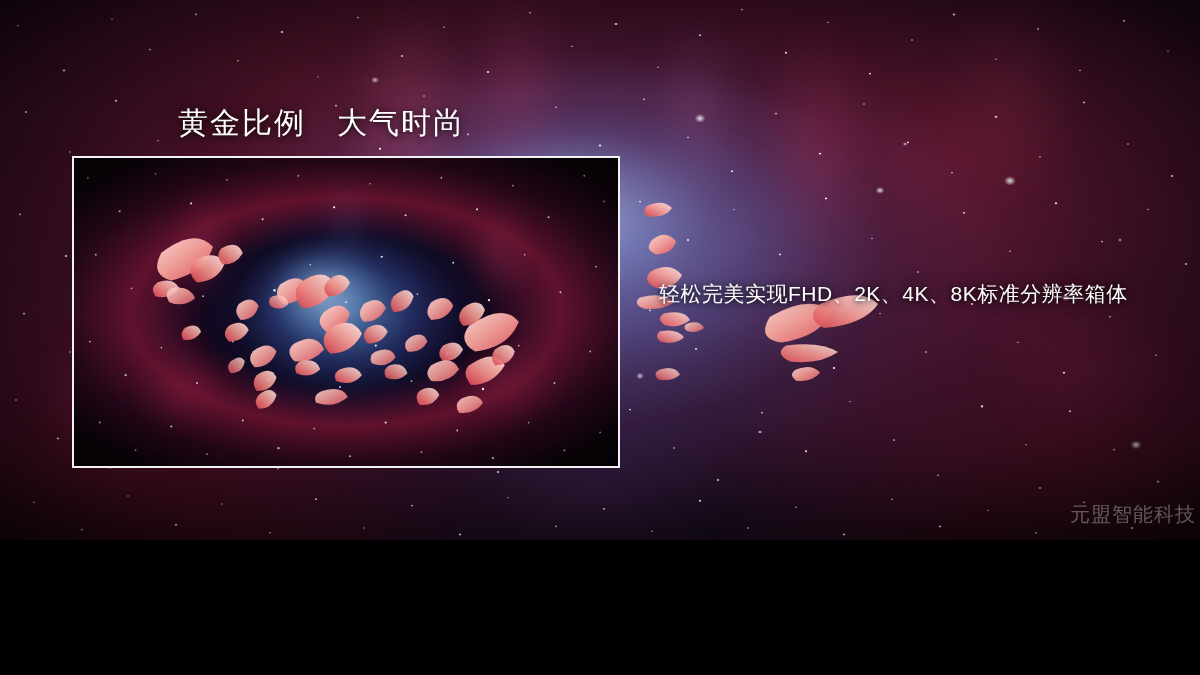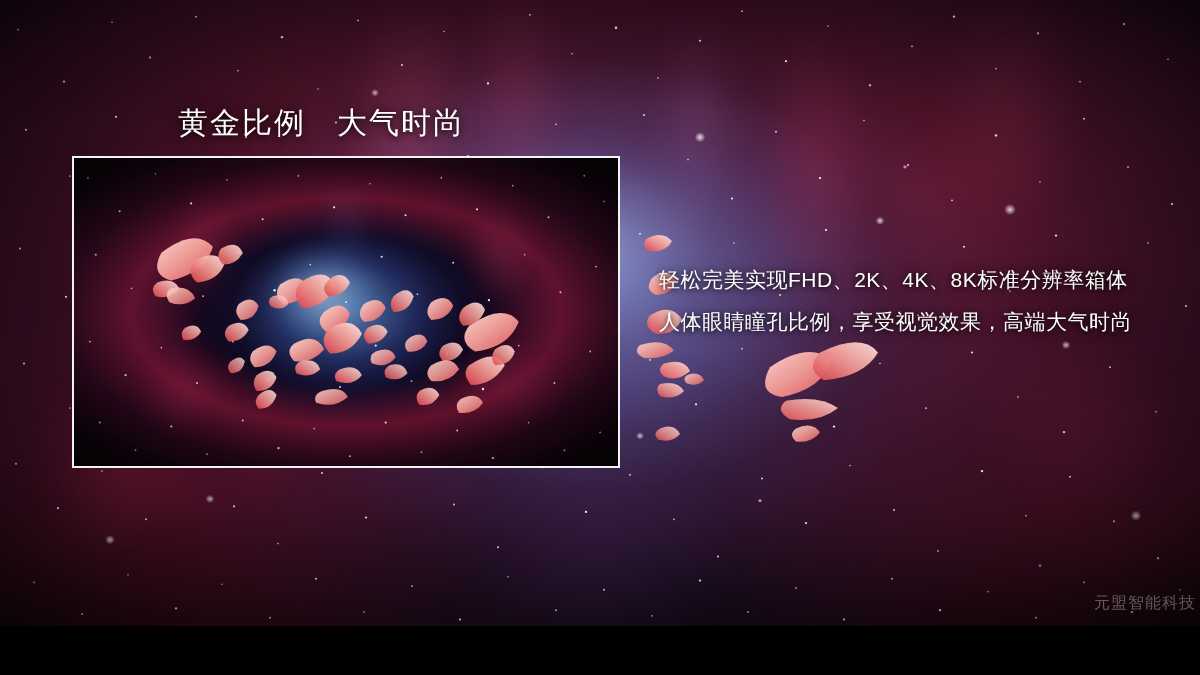--- a/index.html
+++ b/index.html
@@ -2,21 +2,21 @@
 <html><head>
 <meta charset="utf-8">
 <title>黄金比例 大气时尚</title>
 <style>
   html,body{margin:0;padding:0;background:#000;}
   body{
     font-family:"Liberation Sans","DejaVu Sans",sans-serif;
   }
   #slide{
     position:relative;
-    width:1200px;height:626px;
+    width:1200px;height:540px;
     overflow:hidden;
     background:#4c1d95;
   }
 
   
   .bg-layer{position:absolute;inset:0;}
 
   .bg-base{
     background:
       radial-gradient(ellipse 42% 58% at 49% 44%, rgba(150,170,230,0.55) 0%, rgba(90,110,190,0.34) 34%, rgba(40,45,90,0.14) 60%, rgba(0,0,0,0) 78%),
@@ -106,35 +106,35 @@
     position:absolute;
     left:178px;top:103px;
     font-size:30px;
     letter-spacing:2px;
     color:#fff;
     white-space:pre;
     text-shadow:0 1px 6px rgba(0,0,0,.75), 0 0 18px rgba(0,0,0,.5);
   }
   #body-text{
     position:absolute;
-    left:659px;top:259px;
+    left:659px;top:273px;
     width:500px;
   }
   .bline{
     font-size:21px;
     line-height:42px;
     color:#fff;
     letter-spacing:.5px;
     white-space:pre;
     text-shadow:0 1px 5px rgba(0,0,0,.8), 0 0 14px rgba(0,0,0,.55);
   }
   #watermark{
     position:absolute;
     right:4px;bottom:12px;
-    font-size:16px;
+    font-size:20px;
     letter-spacing:1px;
     color:rgba(205,200,205,0.42);
     white-space:pre;
   }
 </style>
 </head>
 <body>
 
 <div id="slide">
 
@@ -500,18 +500,17 @@
           <path d="M158,206 q10,-8 14,0 q-2,12 -14,12 q-6,-6 0,-12 Z" fill="url(#fp3)" opacity=".8"></path>
         </g>
       </svg>
     </div>
   </div>
 
   <div id="title">黄金比例   大气时尚</div>
 
   <div id="body-text">
     <div class="bline">轻松完美实现FHD、2K、4K、8K标准分辨率箱体</div>
-    <div class="bline">人体眼睛瞳孔比例，享受视觉效果，高端大气时尚</div>
   </div>
 
   <div id="watermark">元盟智能科技</div>
 
 </div>
 
 </body></html>

